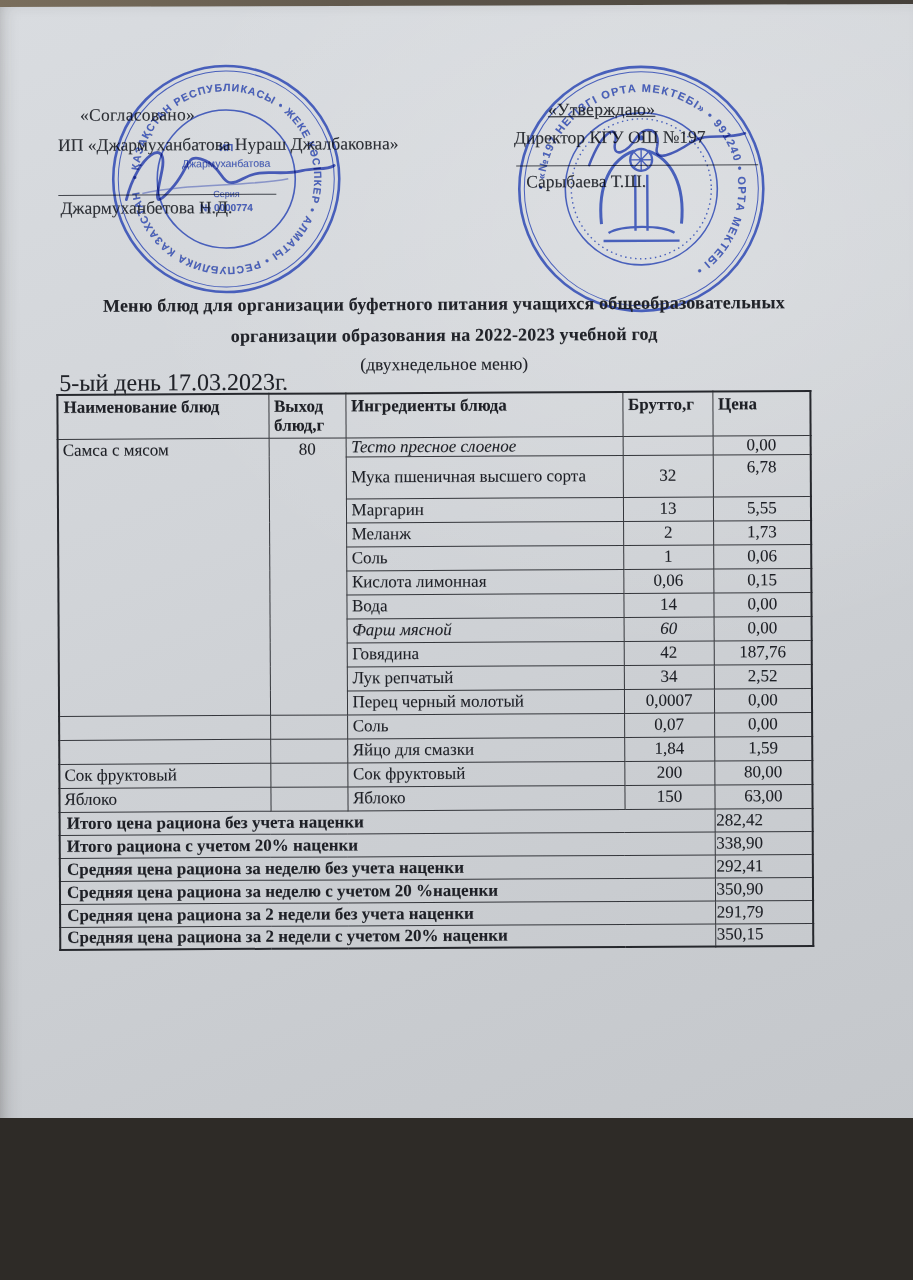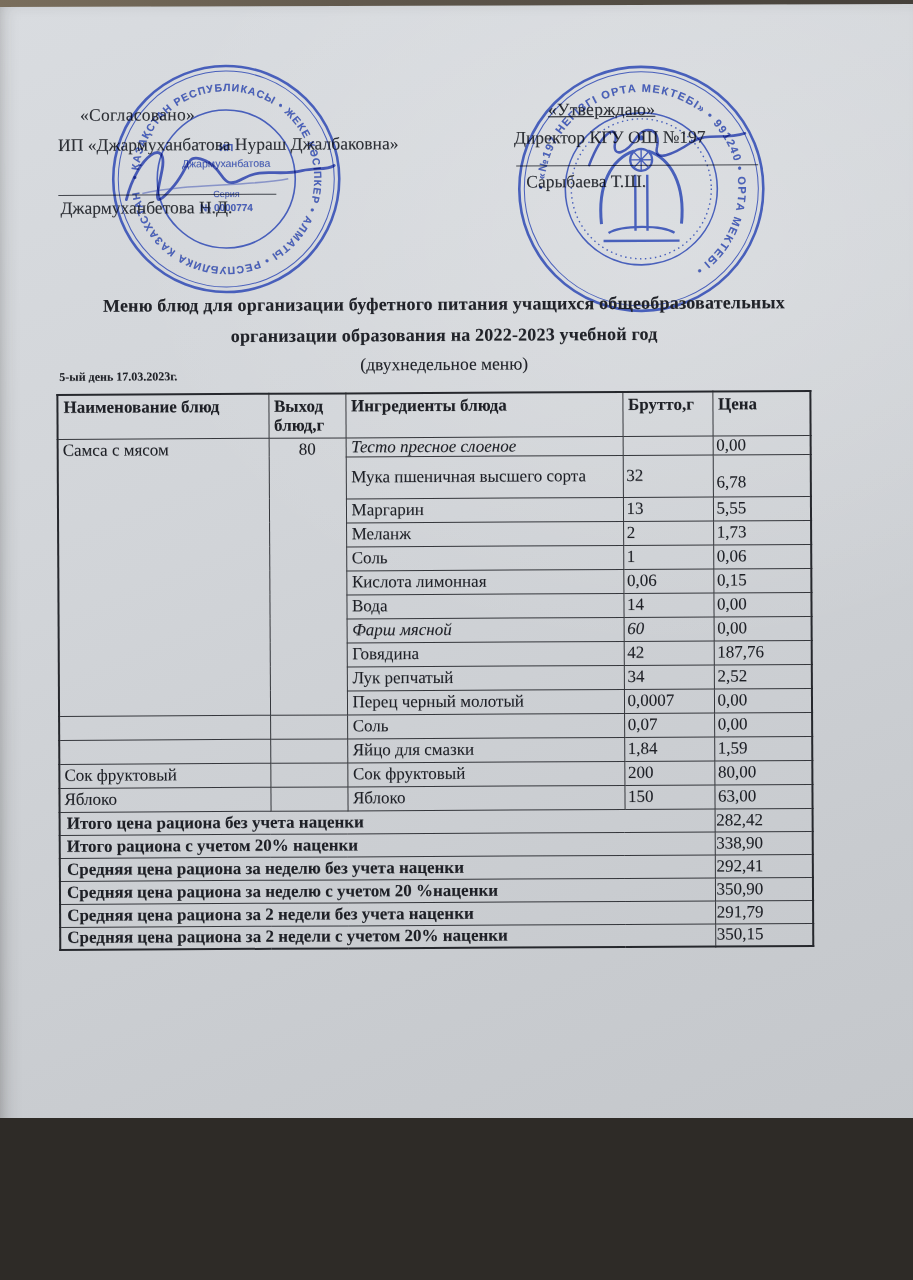--- a/index.html
+++ b/index.html
@@ -26,41 +26,41 @@
   
   .appr{font-size:17.5px;line-height:1.2;color:#2c2f35;}
   .appr .quote{position:absolute;letter-spacing:.3px;}
   .appr .line2{position:absolute;white-space:nowrap;}
   .sig-line{position:absolute;height:0;border-bottom:1.6px solid #41444b;}
   .signer{position:absolute;white-space:nowrap;}
   
   .title-block{left:45px;top:289px;width:800px;text-align:center;}
   .title-line{font-weight:bold;font-size:18px;line-height:31px;letter-spacing:.2px;}
   .title-sub{font-weight:normal;font-size:17.5px;line-height:26px;}
-  .day-heading{left:60px;top:368px;font-weight:bold;font-size:12px;}
+  .day-heading{left:60px;top:368px;font-weight:normal;font-size:24px;}
   
   table.menu{
     position:absolute;left:57px;top:392px;width:753px;
     border-collapse:collapse;table-layout:fixed;
     font-family:"Liberation Serif", serif;font-size:17px;color:#1e2026;
     border:2.4px solid #26282d;
   }
   table.menu th, table.menu td{border:1.6px solid #35373c;overflow:hidden;}
   table.menu th{
     font-weight:bold;text-align:left;vertical-align:top;
     padding:2px 5px;height:38px;line-height:1.14;
   }
   tr.r-body{height:24px;}
   tr.r-first{height:18px;}
   tr.r-tall{height:42px;}
   td.c-dish{vertical-align:top;text-align:left;padding:1px 4px;}
   td.c-out{vertical-align:top;text-align:center;padding-top:1px;}
   td.c-ing{text-align:left;padding:0 5px;line-height:1.05;}
-  td.c-num{padding:0 3px;line-height:1.05;}
-  tr.r-tall td.c-price{vertical-align:top;padding-top:18px;}
+  td.c-num{text-align:center;padding:0 3px;line-height:1.05;}
+  tr.r-tall td.c-price{vertical-align:top;padding-top:3px;}
   .it{font-style:italic;}
   tr.r-sum{height:23px;}
   td.sum-label{font-weight:bold;padding:0 6px;line-height:1.05;}
   td.sum-value{font-weight:normal;line-height:1.05;}
   td.hl{border:3.6px solid #0e0f12;}
   
   svg.ink{mix-blend-mode:multiply;opacity:.92;}
   svg.ink text{font-family:"Liberation Sans", sans-serif;fill:#3b54b8;}
 </style>
 </head>

